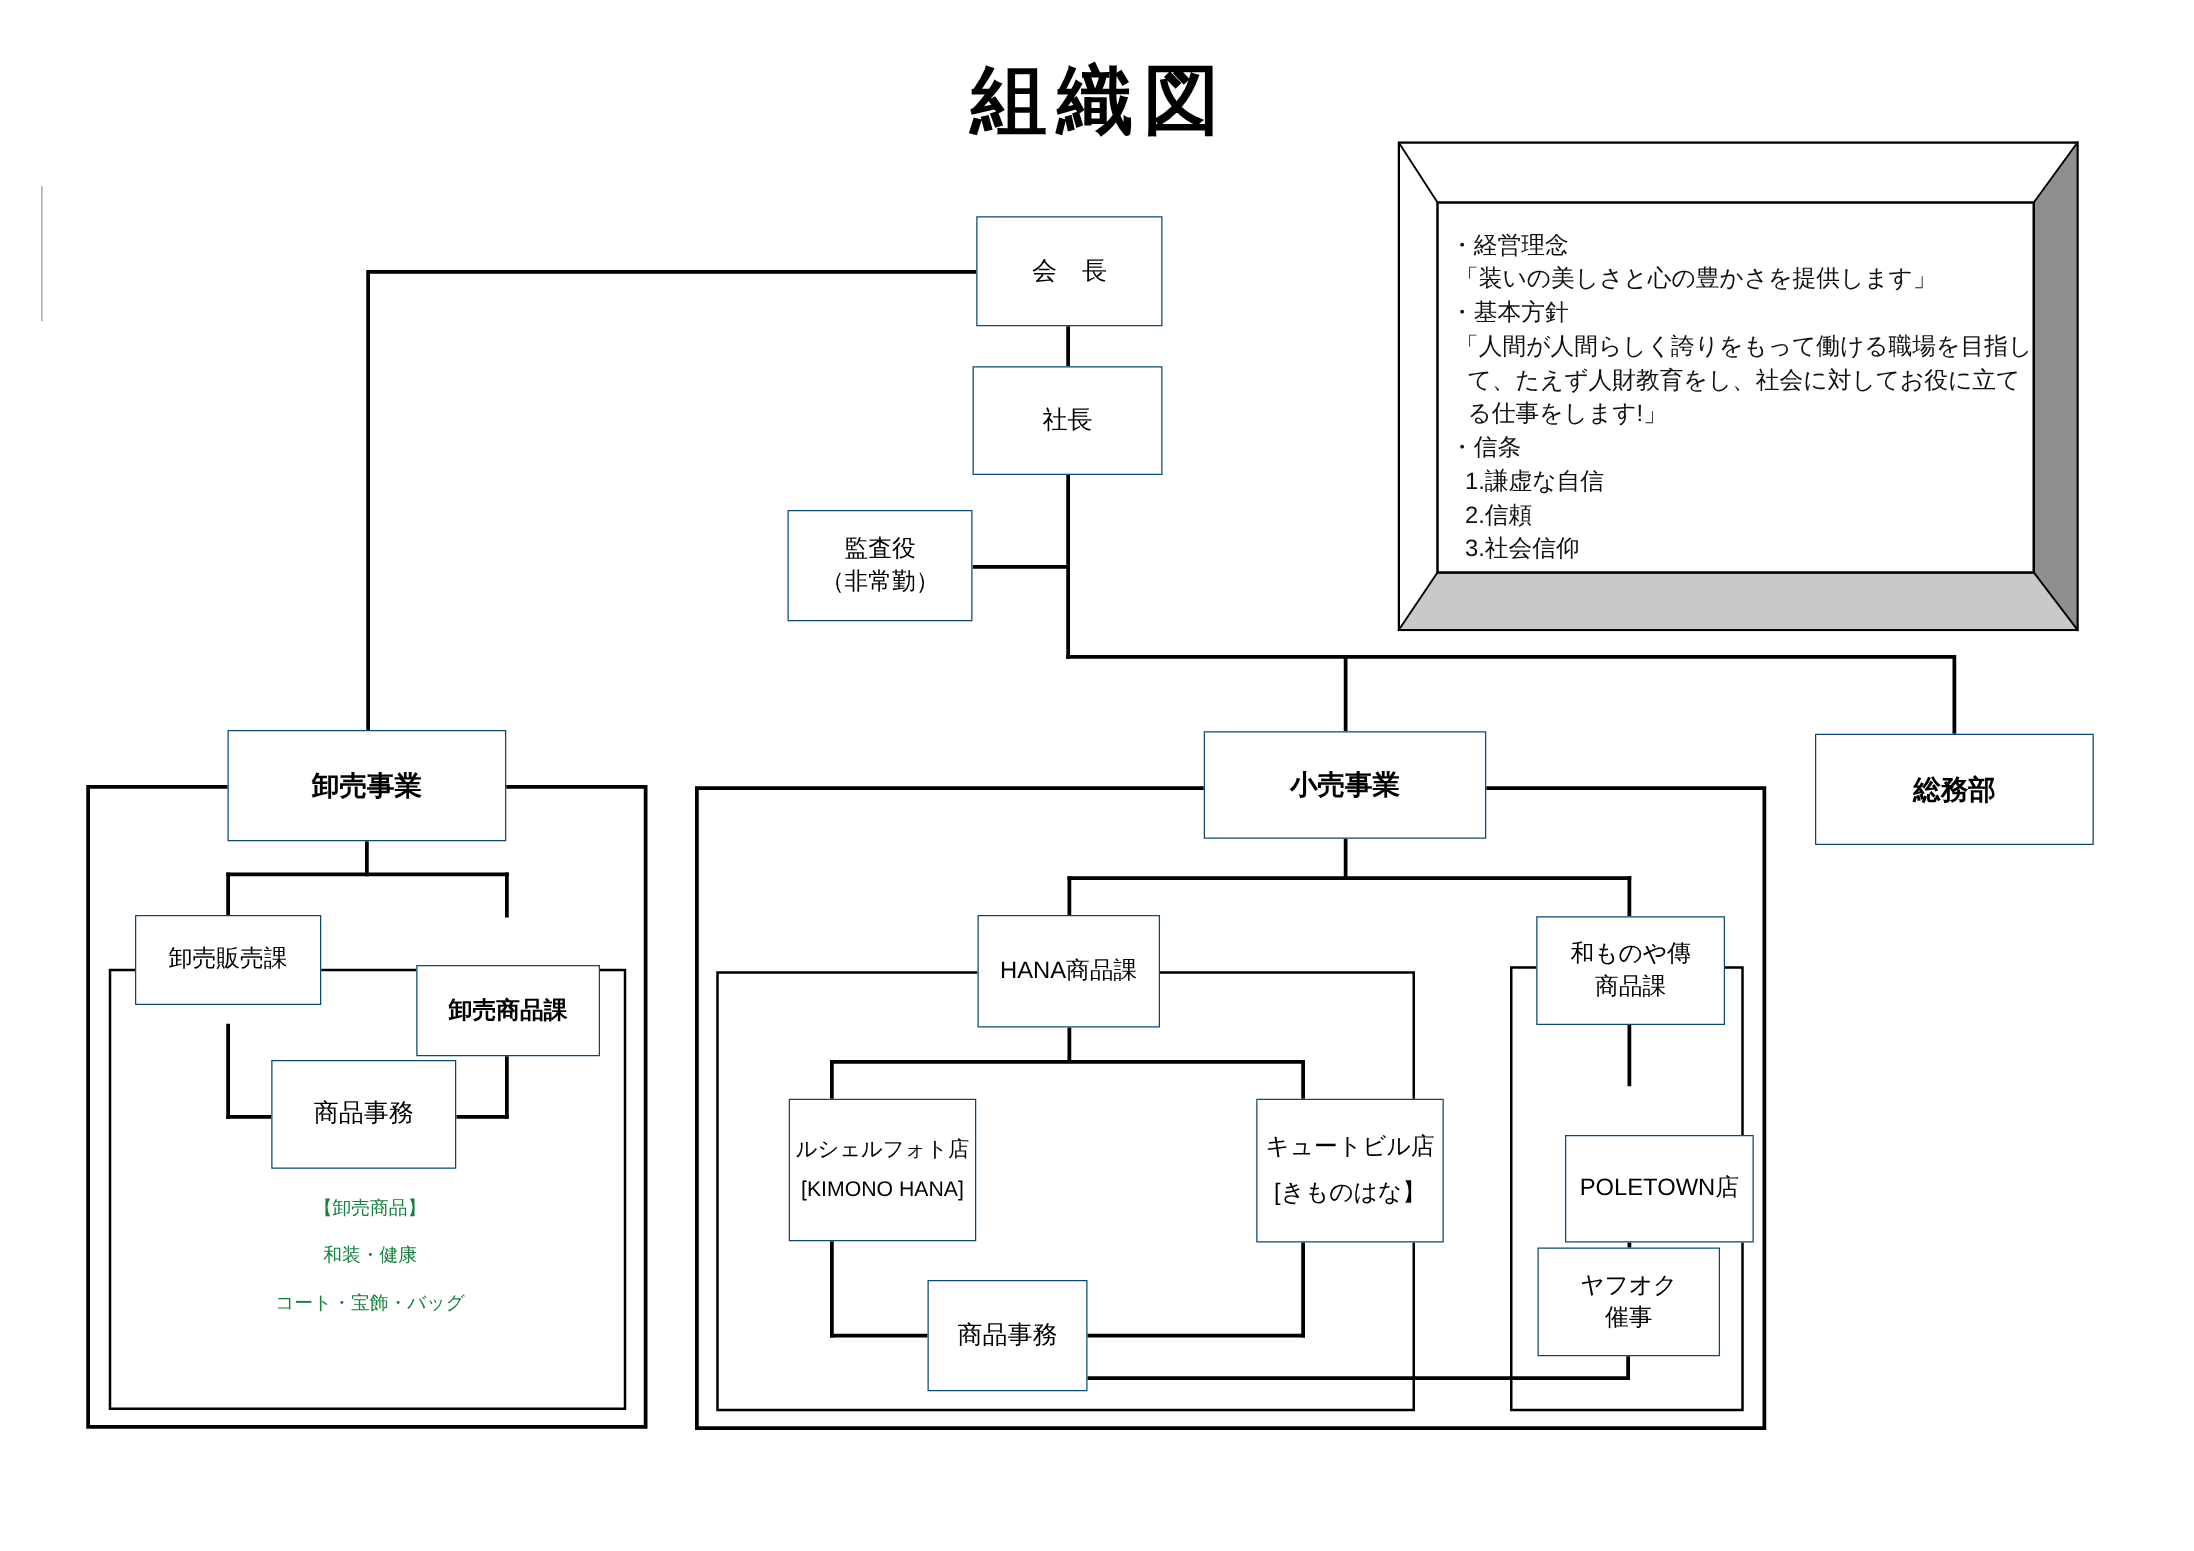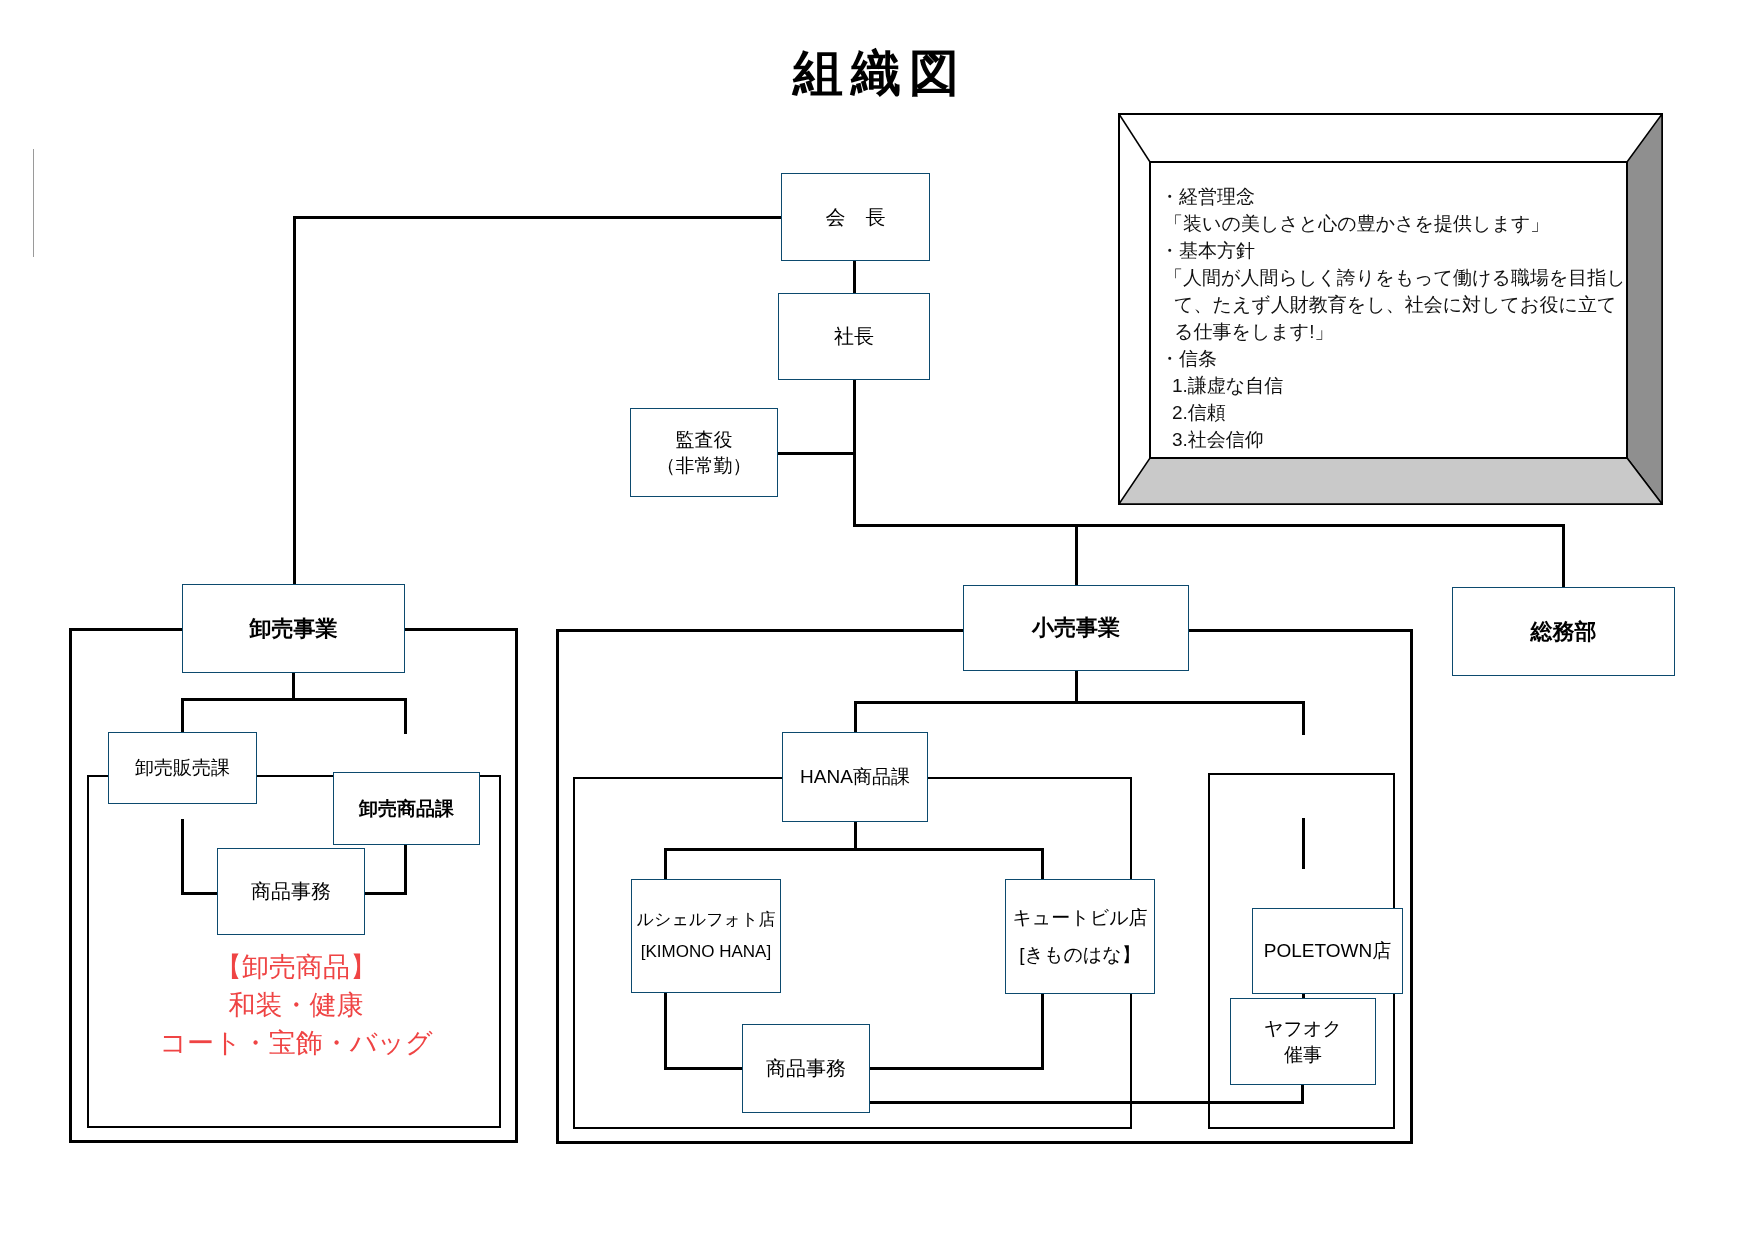--- a/index.html
+++ b/index.html
@@ -1,20 +1,20 @@
 <!DOCTYPE html>
 <html><head>
 <meta charset="utf-8">
 <style>
   html,body{margin:0;padding:0;background:#ffffff;}
   body{font-family:"Liberation Sans","DejaVu Sans",sans-serif;}
   #stage{position:relative;width:1755px;height:1241px;background:#ffffff;overflow:hidden;}
 
   .title{position:absolute;left:690px;top:40px;width:380px;text-align:center;
-         font-size:50px;font-weight:bold;letter-spacing:8px;color:#000;}
+         font-size:61px;font-weight:bold;letter-spacing:8px;color:#000;}
 
   
   .box{position:absolute;background:#fff;border:1px solid #0c4a6e;box-sizing:border-box;
        display:flex;flex-direction:column;align-items:center;justify-content:center;
        font-size:20px;color:#000;text-align:center;line-height:1.35;z-index:3;}
   .box.bold{font-weight:bold;font-size:22px;}
   .box .l2{display:block;}
   .box.shop{line-height:1.9;margin-left:40px;}
 
   
@@ -28,21 +28,21 @@
   
   .panel{position:absolute;left:1118px;top:113px;width:545px;height:392px;z-index:3;}
   .panel svg{position:absolute;left:0;top:0;}
   .panel .ptext{position:absolute;left:42px;top:70px;width:466px;
                 font-size:19px;line-height:27px;color:#111;}
   .panel .ptext .q{padding-left:4px;}
   .panel .ptext .q2{padding-left:14px;}
   .panel .ptext .num{padding-left:12px;}
 
   .note{position:absolute;left:116px;top:948px;width:360px;text-align:center;
-        font-size:27px;line-height:38px;color:#ef4444;z-index:2;}
+        font-size:15px;line-height:38px;color:#15803d;z-index:2;}
 </style>
 </head>
 <body>
 
 <div id="stage">
 
   <div class="title">組織図</div>
 
   <div class="ln faint" style="left:33px;top:149px;width:1px;height:108px;"></div>
 
@@ -114,20 +114,24 @@
   <div class="box" style="left:333px;top:772px;width:147px;height:73px;font-size:19px;font-weight:bold;">
     <span>卸売商品課</span>
   </div>
   <div class="box" style="left:217px;top:848px;width:148px;height:87px;">
     <span>商品事務</span>
   </div>
 
   <div class="box" style="left:782px;top:732px;width:146px;height:90px;font-size:19px;">
     <span>HANA商品課</span>
   </div>
+  <div class="box" style="left:1229px;top:733px;width:151px;height:87px;font-size:19px;">
+    <span class="l2">和ものや傳</span>
+    <span class="l2">商品課</span>
+  </div>
 
   <div class="box shop" style="left:591px;top:879px;width:150px;height:114px;font-size:17px;">
     <span class="l2">ルシェルフォト店</span>
     <span class="l2">[KIMONO HANA]</span>
   </div>
   <div class="box shop" style="left:965px;top:879px;width:150px;height:115px;font-size:19px;">
     <span class="l2">キュートビル店</span>
     <span class="l2">[きものはな】</span>
   </div>
   <div class="box" style="left:742px;top:1024px;width:128px;height:89px;">

